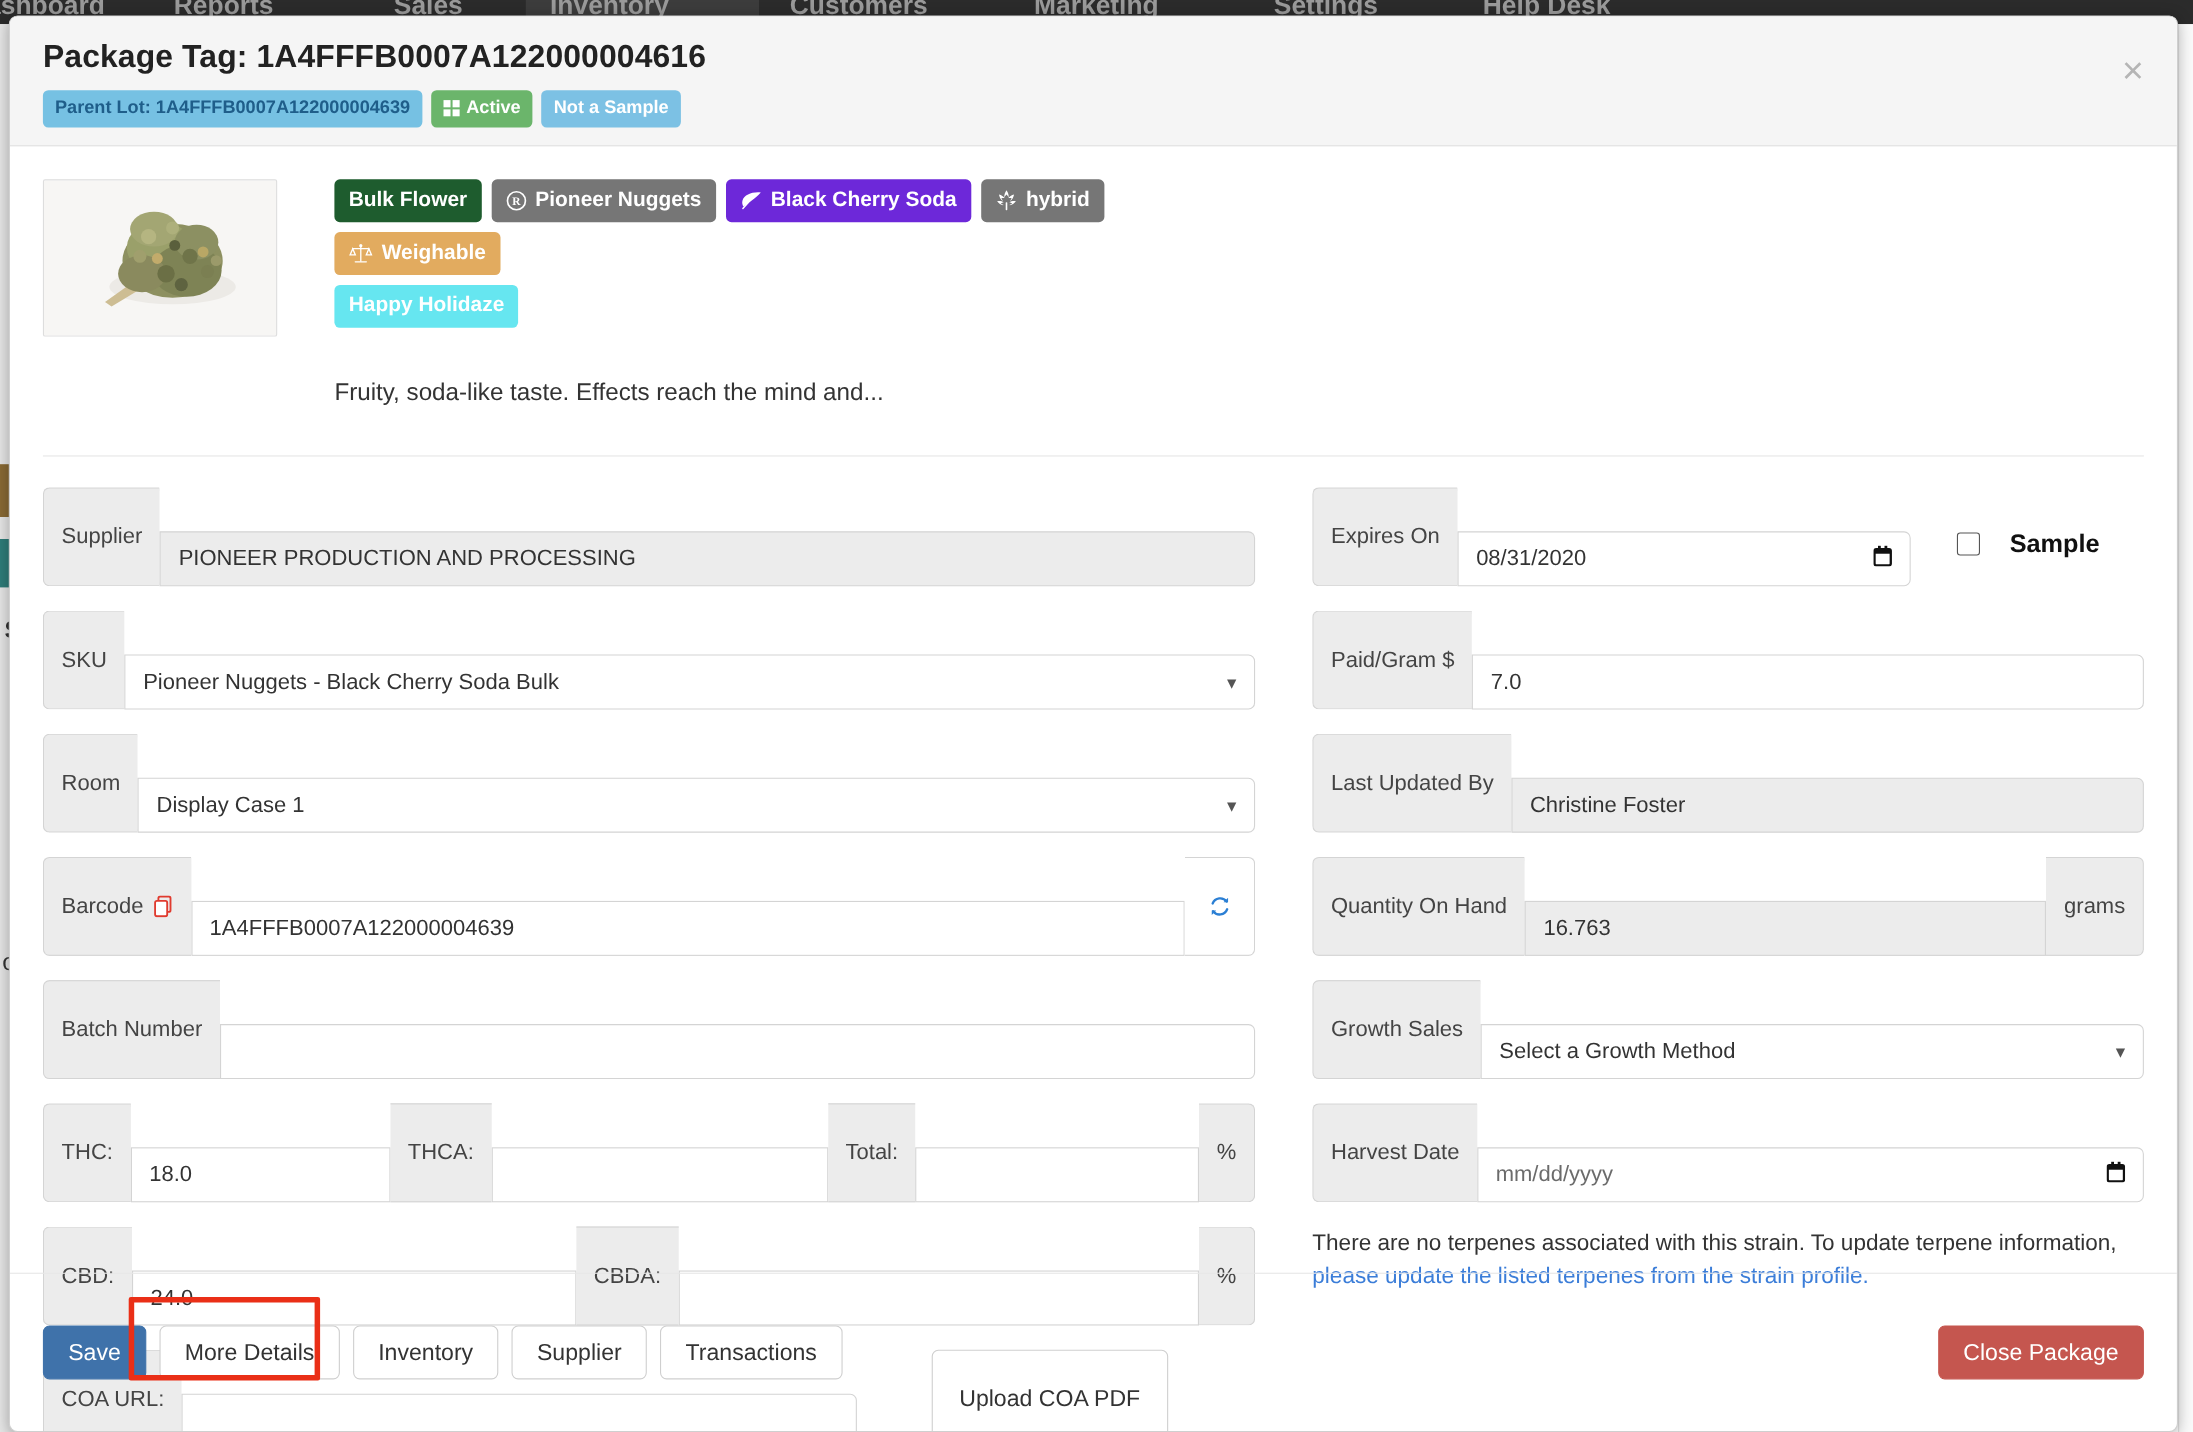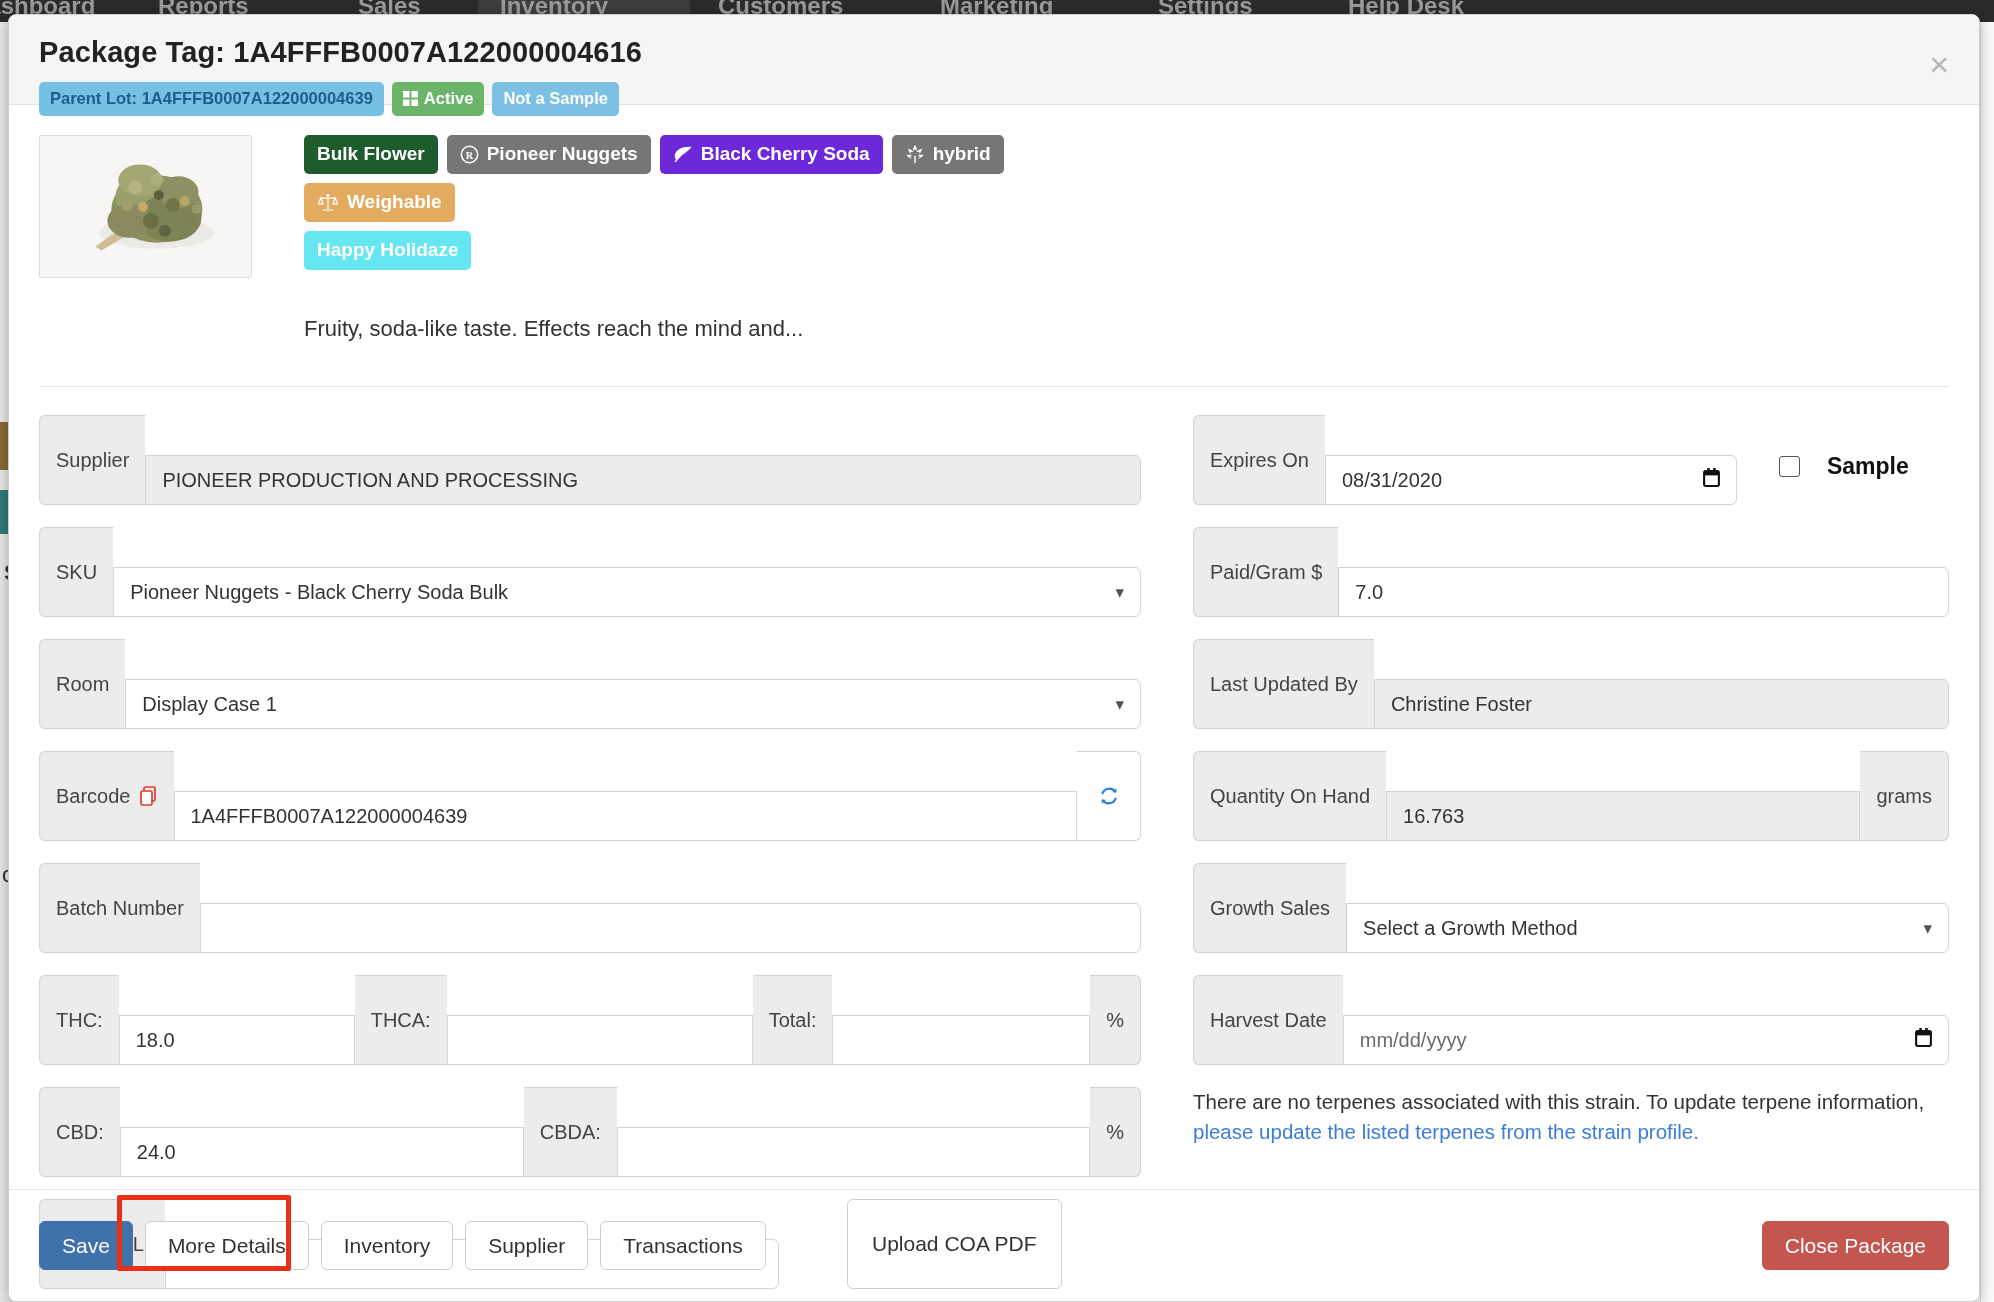--- a/index.html
+++ b/index.html
@@ -58,21 +58,21 @@
     background: #ffffff;
     border: 1px solid #cfcfcf;
     border-radius: 8px;
     box-shadow: 0 3px 14px rgba(0,0,0,.30);
     overflow: hidden;
   }
 
   
   #modal-header {
     position: relative;
-    height: 90px;
+    height: 118px;
     background: #f5f5f5;
     border-bottom: 1px solid #e1e1e1;
     padding: 22px 30px 0 30px;
   }
   #modal-title {
     font-size: 29px; font-weight: bold; color: #222; letter-spacing: .1px;
     margin: 0 0 0 0; line-height: 1.1;
   }
   #close-icon {
     position: absolute; top: 32px; right: 30px;
@@ -203,21 +203,21 @@
   #upload-coa-btn {
     margin-left: 68px;
     border: 1px solid #cfcfcf; border-radius: 6px; background:#fff;
     font-size: 21px; color:#333; padding: 0 24px;
     display:flex; align-items:center; cursor:pointer;
   }
 
   
   #modal-footer {
     position: absolute; left: 0; right: 0; bottom: 0;
-    height: 112px;
+    height: 144px;
     border-top: 1px solid #e6e6e6;
     padding: 0 30px;
     display: flex; align-items: center; justify-content: space-between; gap: 32px;
   }
   #footer-left { display:flex; align-items:center; gap: 12px; position: relative; }
   .btn {
     font-size: 21px; border-radius: 6px; padding: 13px 22px;
     cursor: pointer; white-space: nowrap; line-height: 1;
   }
   .btn.primary { background:#3f72aa; color:#fff; border:1px solid #3f72aa; }

